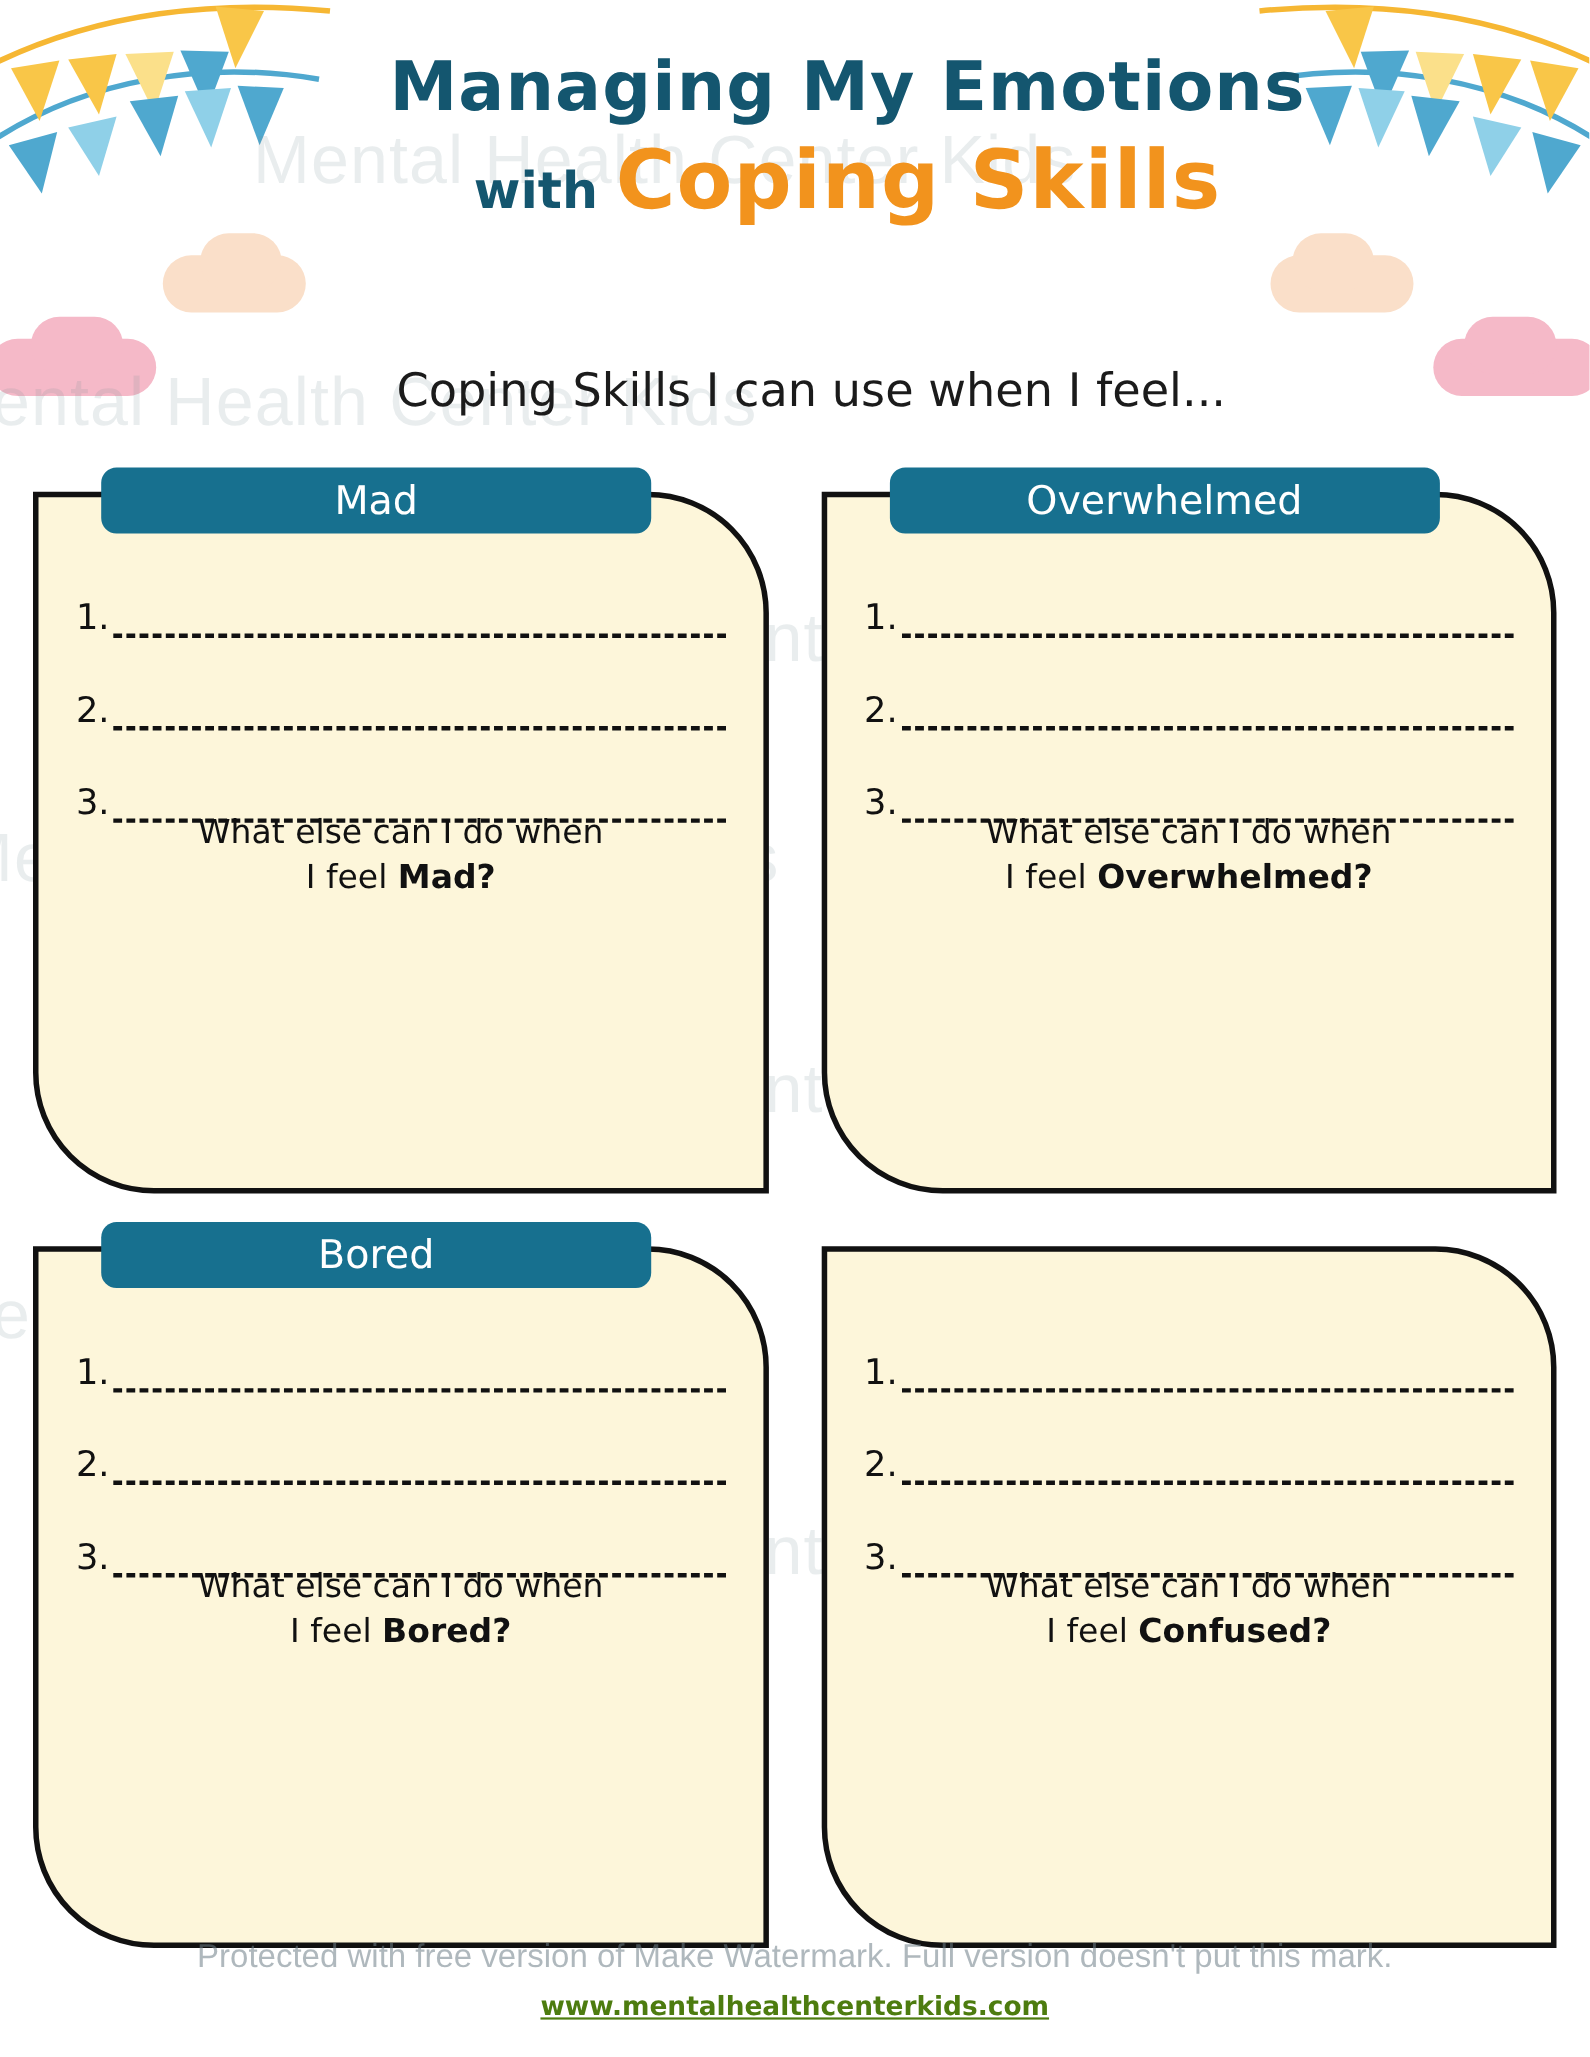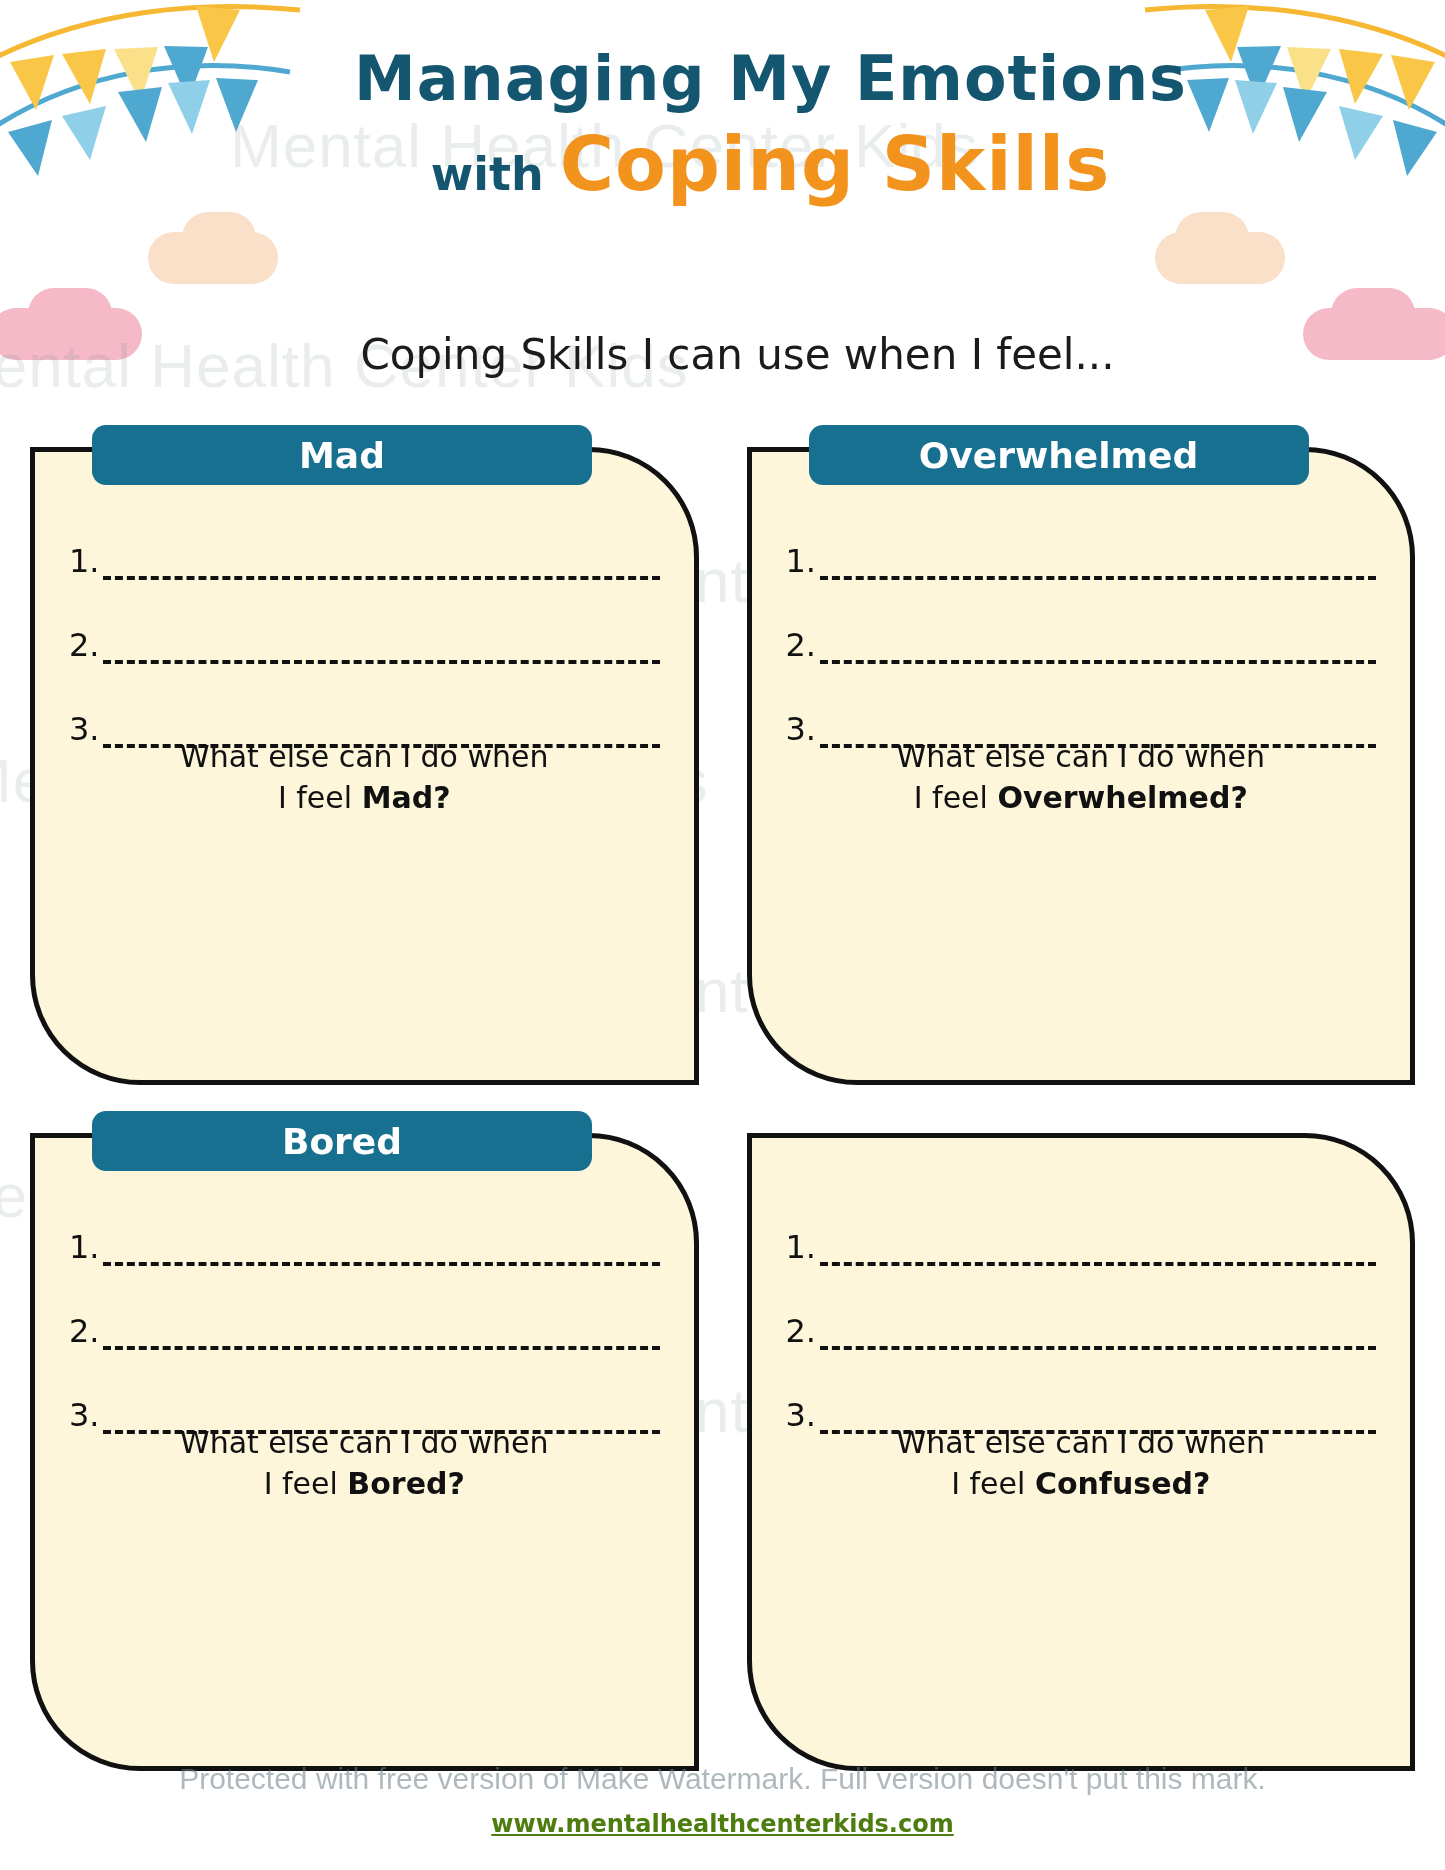--- a/index.html
+++ b/index.html
@@ -128,21 +128,20 @@
     border-radius: 14px;
     display: flex;
     align-items: center;
     justify-content: center;
     z-index: 3;
   }
   .card-header span {
     color: #ffffff;
     font-family: "DejaVu Sans", sans-serif;
     font-size: 36px;
-    font-weight: bold;
   }
 
   .lines {
     position: absolute;
     top: 88px;
     left: 34px;
     right: 34px;
   }
   .line-row {
     display: flex;

